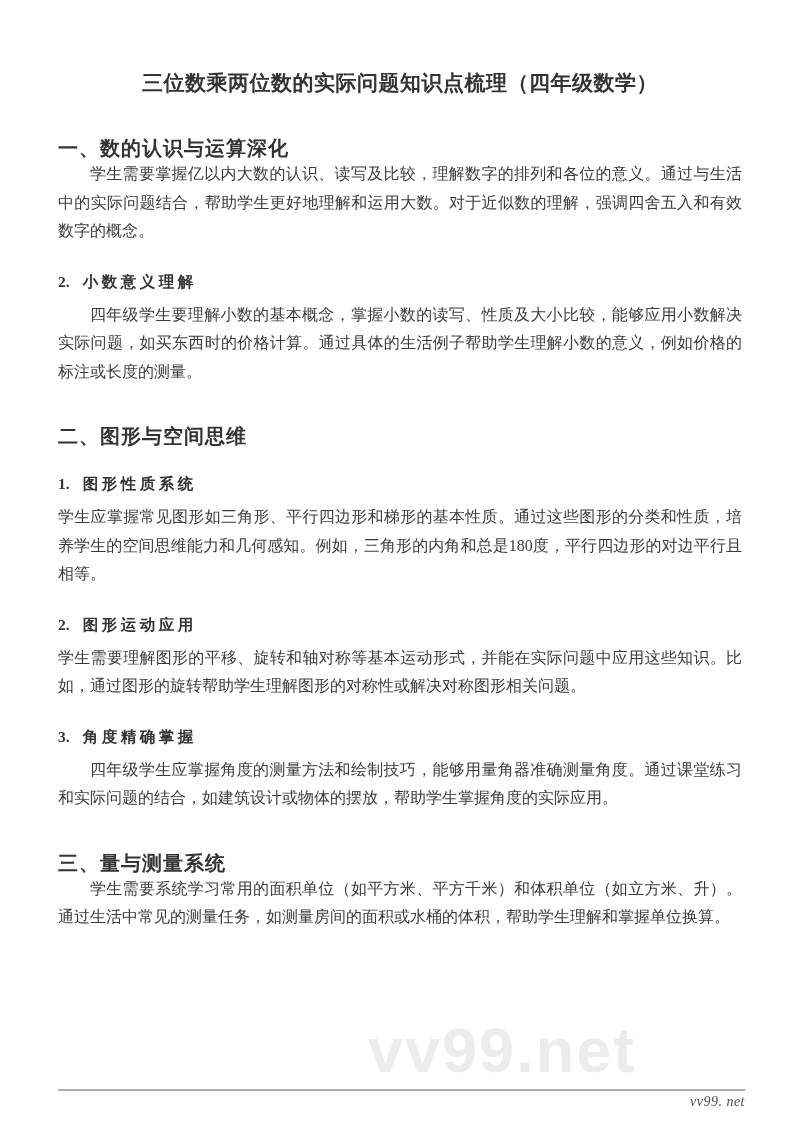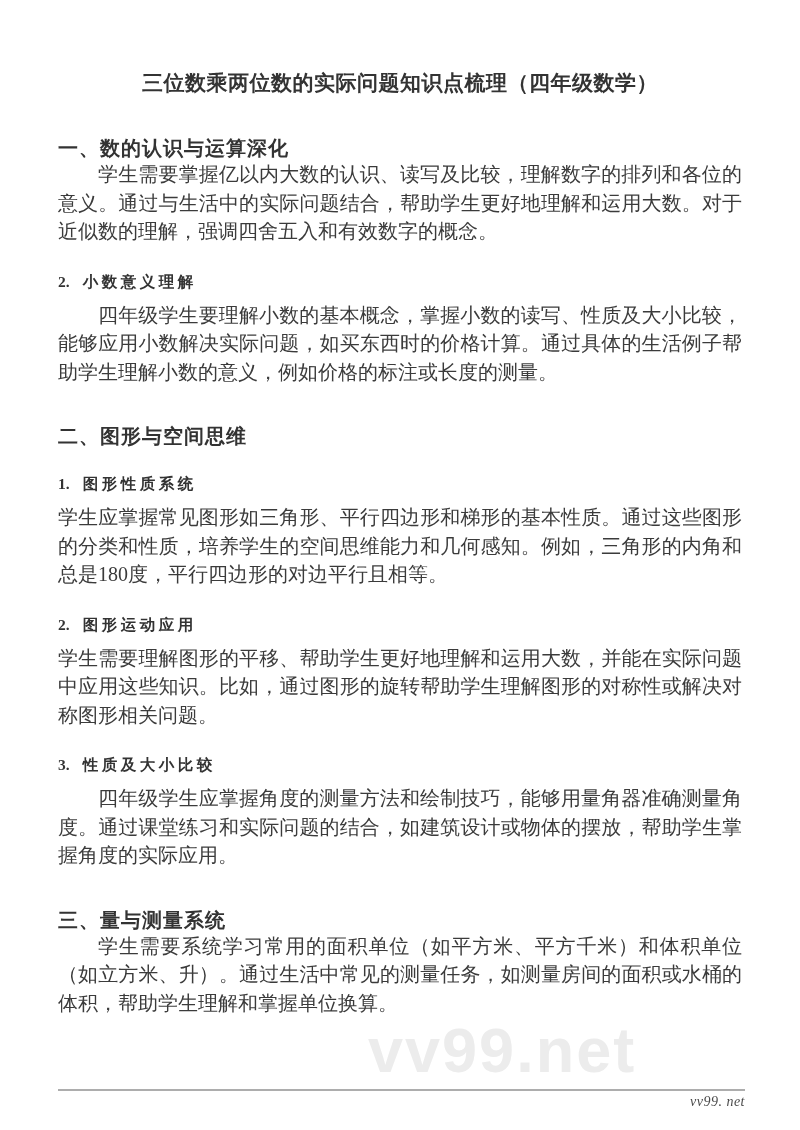--- a/index.html
+++ b/index.html
@@ -48,21 +48,21 @@
     font-weight: 600;
     letter-spacing: 0;
     margin-right: 13px;
   }
   .item-title {
     font-family: "Liberation Sans", "DejaVu Sans", sans-serif;
     letter-spacing: 3.5px;
   }
   .item-paragraph {
     margin: 0;
-    font-size: 20px;
+    font-size: 16px;
     line-height: 28.5px;
     text-align: justify;
     color: #3b3b3b;
   }
   .item-paragraph.indent { text-indent: 2em; }
   .watermark {
     position: absolute;
     z-index: 0;
     left: 368px;
     top: 998px;
@@ -131,26 +131,26 @@
     <h3 class="item-heading">
       <span class="item-number">1.</span><span class="item-title">图形性质系统</span>
     </h3>
     <p class="item-paragraph">学生应掌握常见图形如三角形、平行四边形和梯形的基本性质。通过这些图形的分类和性质，培养学生的空间思维能力和几何感知。例如，三角形的内角和总是180度，平行四边形的对边平行且相等。</p>
   </div>
 
   <div>
     <h3 class="item-heading">
       <span class="item-number">2.</span><span class="item-title">图形运动应用</span>
     </h3>
-    <p class="item-paragraph">学生需要理解图形的平移、帮助学生更好地理解和运用大数，并能在实际问题中应用这些知识。比如，通过图形的旋转帮助学生理解图形的对称性或解决对称图形相关问题。</p>
+    <p class="item-paragraph">学生需要理解图形的平移、旋转和轴对称等基本运动形式，并能在实际问题中应用这些知识。比如，通过图形的旋转帮助学生理解图形的对称性或解决对称图形相关问题。</p>
   </div>
 
   <div>
     <h3 class="item-heading">
-      <span class="item-number">3.</span><span class="item-title">性质及大小比较</span>
+      <span class="item-number">3.</span><span class="item-title">角度精确掌握</span>
     </h3>
     <p class="item-paragraph indent">四年级学生应掌握角度的测量方法和绘制技巧，能够用量角器准确测量角度。通过课堂练习和实际问题的结合，如建筑设计或物体的摆放，帮助学生掌握角度的实际应用。</p>
   </div>
 </div>
   </section>
 
   <section>
     <h2 class="section-heading">三、量与测量系统</h2>
     <div>
   <div>

